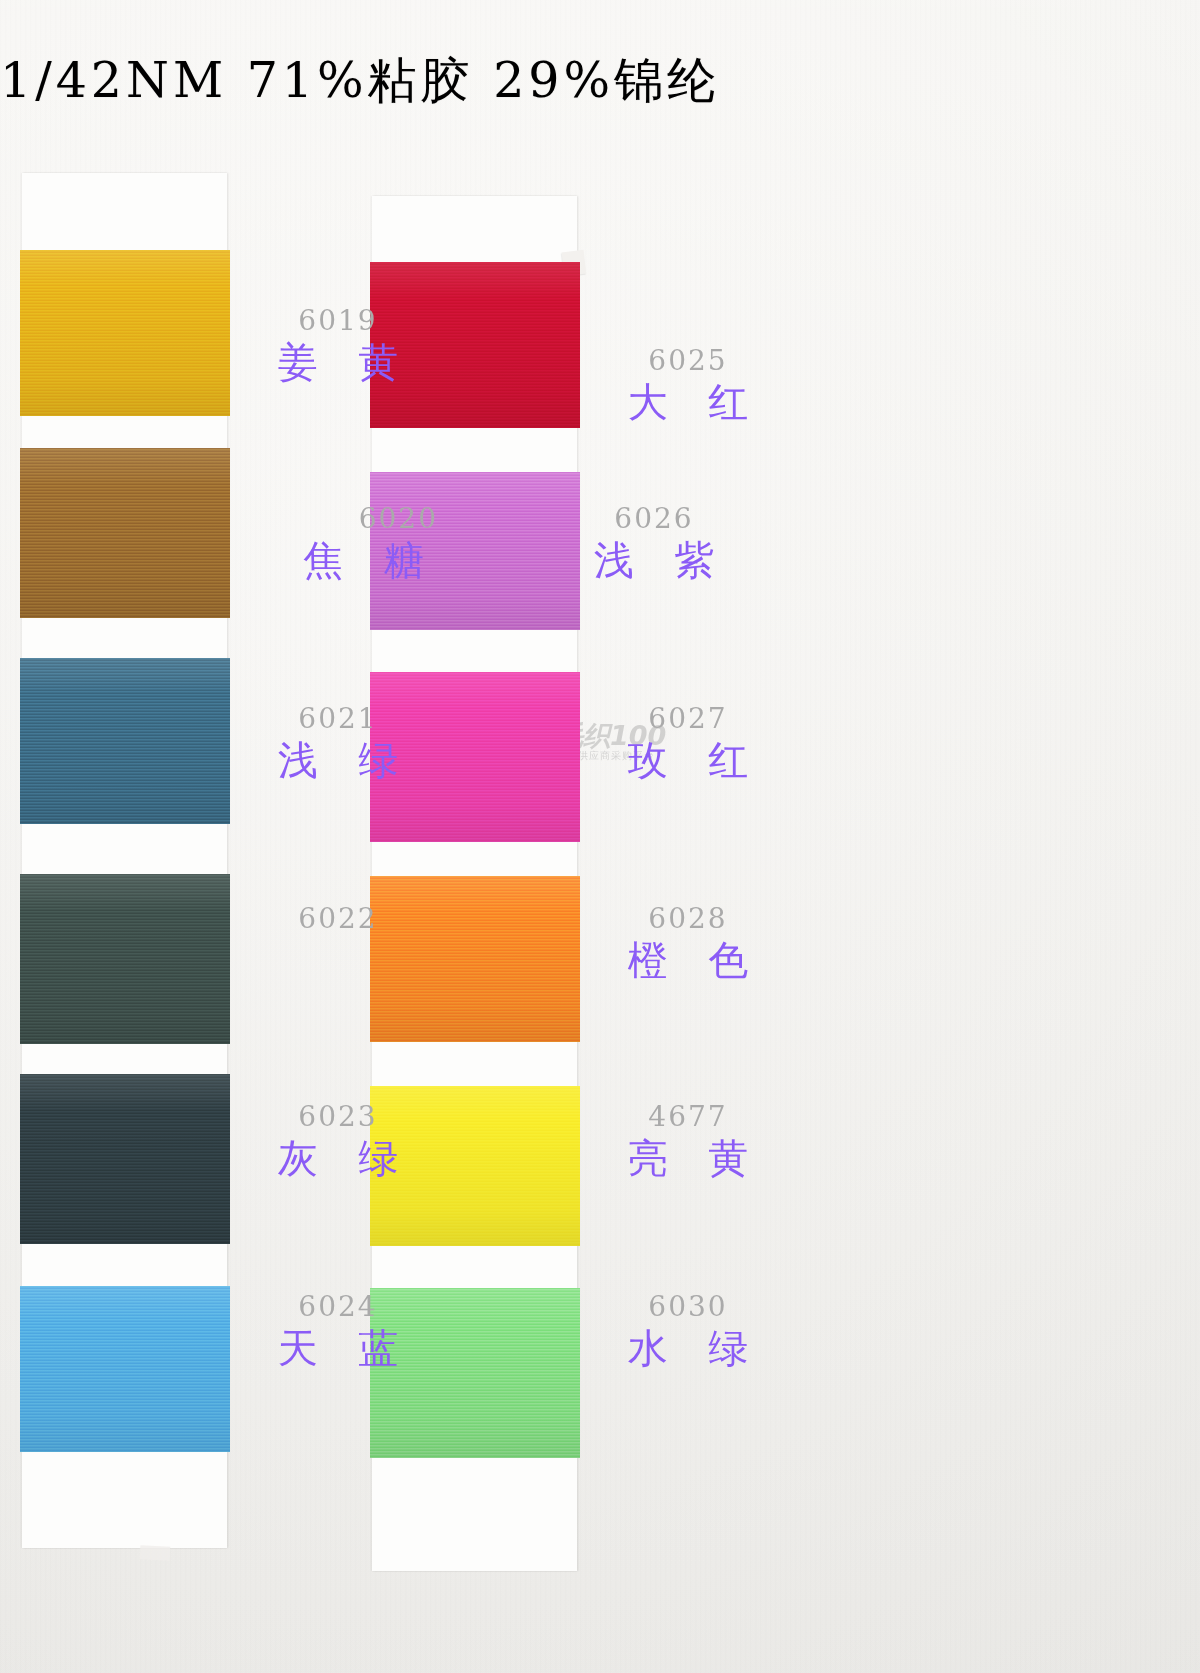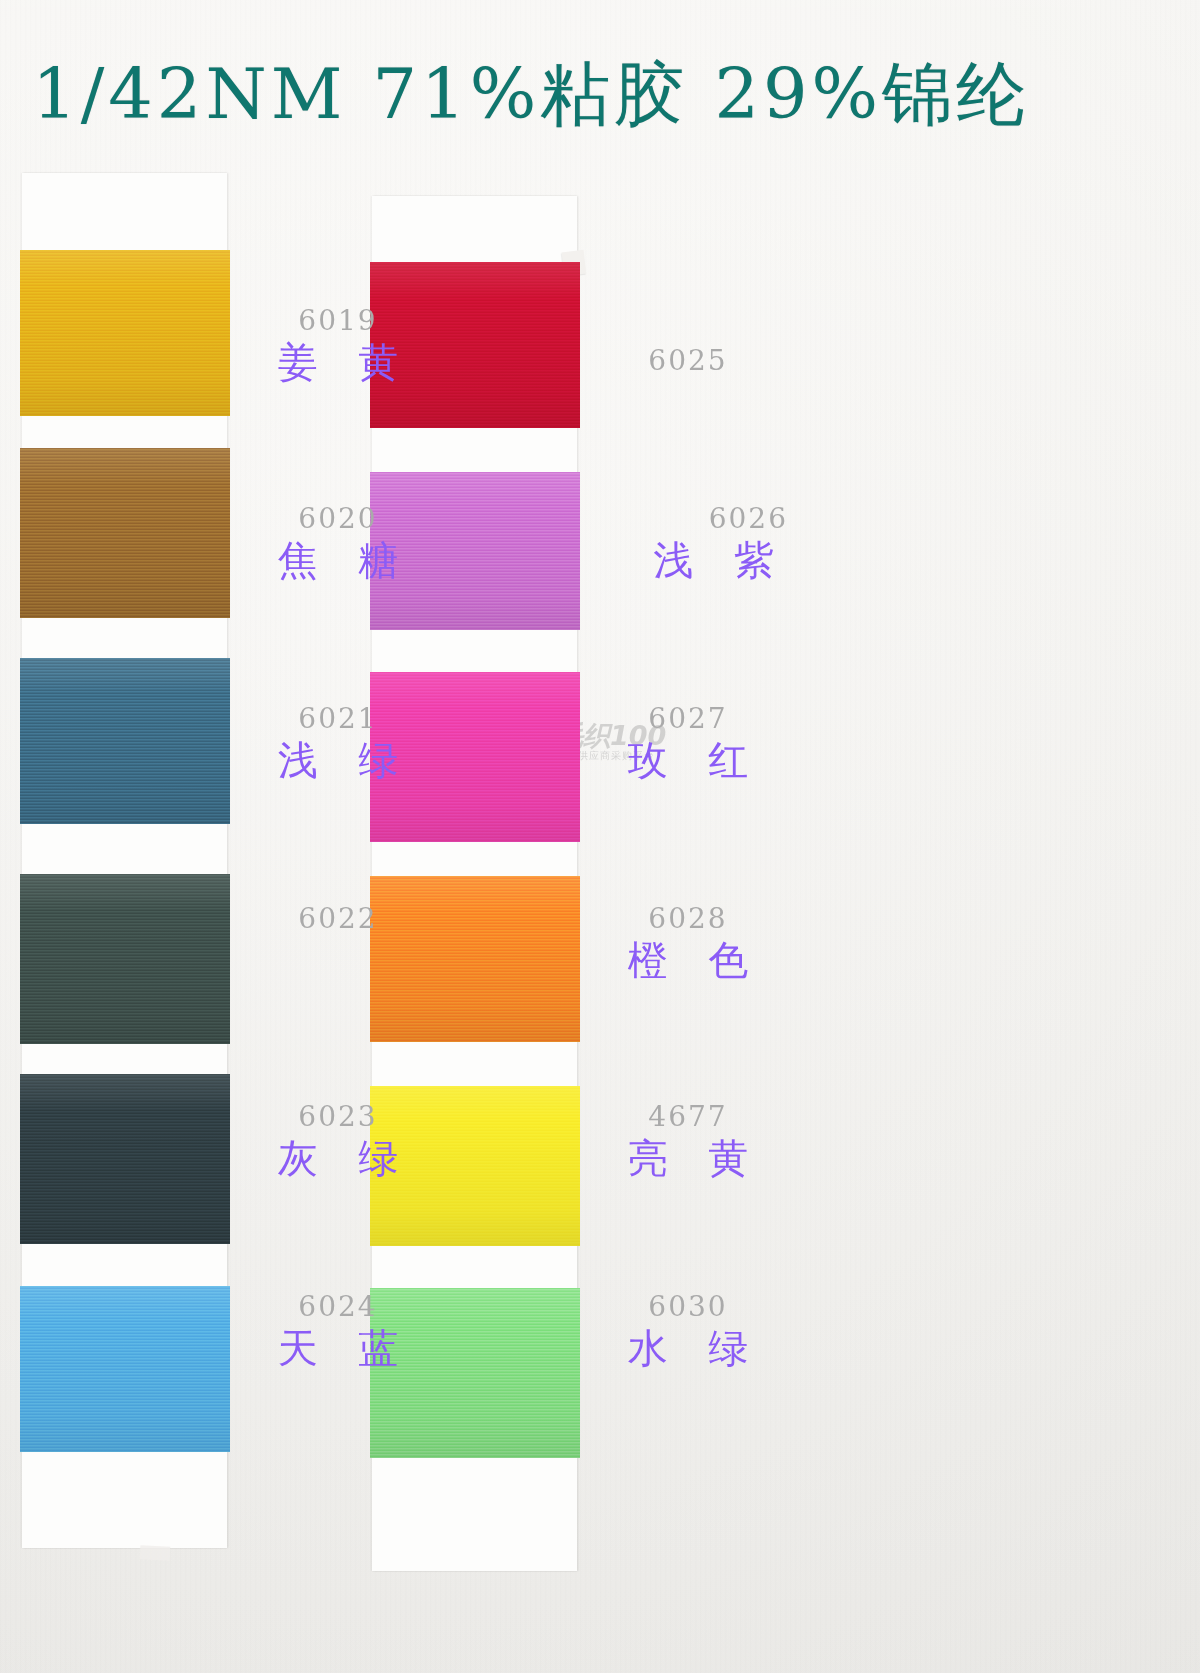--- a/index.html
+++ b/index.html
@@ -31,25 +31,25 @@
       linear-gradient(180deg, rgba(255,255,255,0.25), rgba(0,0,0,0.03));
     pointer-events: none;
   }
 
   
   #title {
     position: absolute;
     top: 48px;
     left: 0;
     width: 1030px;
-    text-align: right;
+    text-align: left;
     font-family: "DejaVu Serif", "Liberation Serif", serif;
-    font-size: 70px;
+    font-size: 49px;
     letter-spacing: 4px;
-    color: #0f766e;
+    color: #000000;
     text-shadow: 0 0 1px rgba(150,150,150,0.6);
     white-space: nowrap;
     font-weight: 400;
   }
 
   
   .card {
     position: absolute;
     background: #fdfdfc;
     box-shadow: 1px 0 2px rgba(0,0,0,0.10), -1px 0 2px rgba(0,0,0,0.05);
@@ -224,43 +224,44 @@
     <div class="swatch" style="left: 370px; top: 1288px; height: 170px; background: rgb(130, 224, 129);">
       <div class="threads"></div>
       <div class="shade"></div>
     </div>
   </div>
 <div id="label-layer">
     <div class="label" style="left: 238px; top: 304px;">
       <span class="code">6019</span>
       <span class="name">姜 黄</span>
     </div>
-    <div class="label" style="left: 238px; top: 502px;">
+    <div class="label" style="left: 238px; top: 502px; text-align: right;">
       <span class="code">6020</span>
       <span class="name">焦 糖</span>
     </div>
     <div class="label" style="left: 238px; top: 702px;">
       <span class="code">6021</span>
       <span class="name">浅 绿</span>
     </div>
     <div class="label" style="left: 238px; top: 902px;">
       <span class="code">6022</span>
     </div>
     <div class="label" style="left: 238px; top: 1100px;">
       <span class="code">6023</span>
       <span class="name">灰 绿</span>
     </div>
     <div class="label" style="left: 238px; top: 1290px;">
       <span class="code">6024</span>
       <span class="name">天 蓝</span>
     </div>
     <div class="label" style="left: 588px; top: 304px; margin-top: 40px;">
       <span class="code">6025</span>
-    </div>
-    <div class="label" style="left: 588px; top: 502px; text-align: right;">
+      <span class="name">大 红</span>
+    </div>
+    <div class="label" style="left: 554px; top: 502px;">
       <span class="code">6026</span>
       <span class="name">浅 紫</span>
     </div>
     <div class="label" style="left: 588px; top: 702px;">
       <span class="code">6027</span>
       <span class="name">玫 红</span>
     </div>
     <div class="label" style="left: 588px; top: 902px;">
       <span class="code">6028</span>
       <span class="name">橙 色</span>

